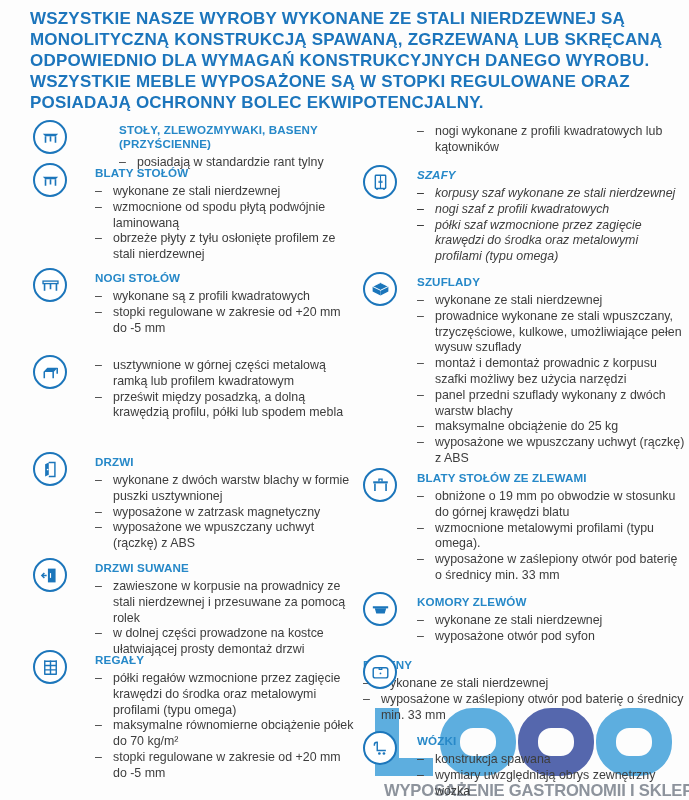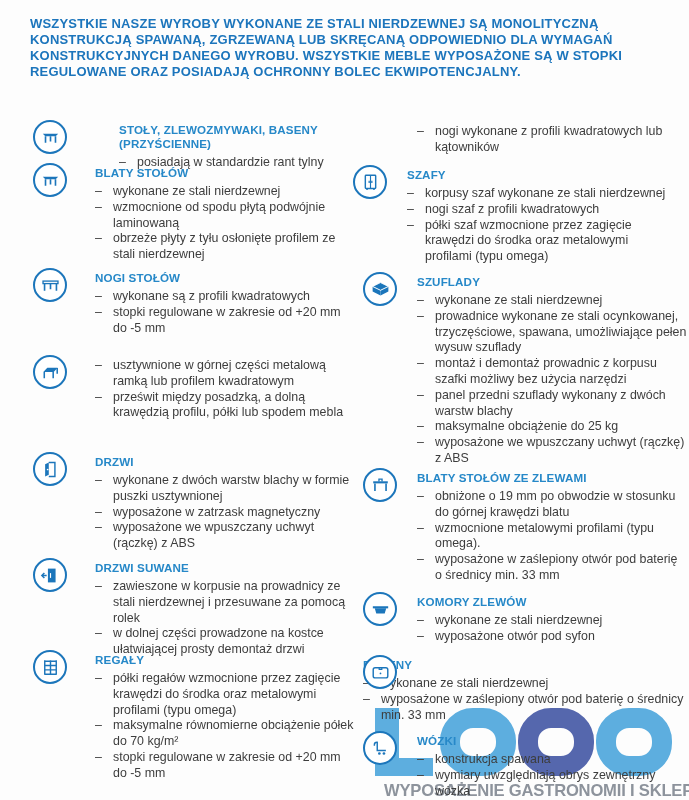--- a/index.html
+++ b/index.html
@@ -11,23 +11,23 @@
     --logo-dark:#4d5fa9;
     --tagline-gray:#8d939c;
   }
   html,body{margin:0;padding:0;}
   body{background:#e8e8e8;font-family:"Liberation Sans", sans-serif;}
   .page{
     position:relative;width:689px;height:800px;margin:0 auto;
     background:#fdfdfd;overflow:hidden;
   }
   .intro{
-    position:absolute;left:30px;top:16px;width:638px;margin:0;
-    color:var(--intro-blue);font-size:13px;font-weight:bold;
-    line-height:16px;letter-spacing:0.2px;
+    position:absolute;left:30px;top:8px;width:638px;margin:0;
+    color:var(--intro-blue);font-size:17px;font-weight:bold;
+    line-height:21px;letter-spacing:0.2px;
   }
   .sec{position:absolute;}
   .ic{
     position:absolute;left:0;top:0;width:34px;height:34px;
     border:2.2px solid var(--icon-blue);border-radius:50%;
     background:#fff;display:flex;align-items:center;justify-content:center;
     box-sizing:border-box;
   }
   .ic svg{width:23px;height:23px;display:block;}
   .sec-body{padding-top:3px;}
@@ -200,21 +200,21 @@
     </div>
   <div class="col-host">
       <section class="sec" style="left: 363px; top: 121px; width: 326px;">
         <div class="sec-body" style="margin-left: 54px;">
           <div class="bullet">
             <span class="dash">–</span>
             <span class="btxt">nogi wykonane z profili kwadratowych lub kątowników</span>
           </div>
         </div>
       </section>
-      <section class="sec" style="left: 353px; top: 165px; width: 326px;">
+      <section class="sec" style="left: 363px; top: 165px; width: 326px; font-style: italic;">
         <span class="ic">
           <svg viewBox="0 0 24 24">
             <rect x="6.6" y="4.4" width="10.8" height="13.8" rx="0.8" fill="none" stroke="#1c76bb" stroke-width="1.5"></rect>
             <path d="M12 4.4v13.8" stroke="#1c76bb" stroke-width="1.2"></path>
             <path d="M10.6 10.2v2.4M13.4 10.2v2.4" stroke="#1c76bb" stroke-width="1.3"></path>
             <path d="M8.4 18.2v1.6M15.6 18.2v1.6" stroke="#1c76bb" stroke-width="1.5"></path>
           </svg>
         </span>
         <div class="sec-body" style="margin-left: 54px;">
           <h3 class="sec-title">SZAFY</h3>
@@ -242,21 +242,21 @@
           </svg>
         </span>
         <div class="sec-body" style="margin-left: 54px;">
           <h3 class="sec-title">SZUFLADY</h3>
           <div class="bullet">
             <span class="dash">–</span>
             <span class="btxt">wykonane ze stali nierdzewnej</span>
           </div>
           <div class="bullet">
             <span class="dash">–</span>
-            <span class="btxt">prowadnice wykonane ze stali ocynkowanej, trzyczęściowe, spawana, umożliwiające pełen wysuw szuflady</span>
+            <span class="btxt">prowadnice wykonane ze stali wpuszczany, trzyczęściowe, kulkowe, umożliwiające pełen wysuw szuflady</span>
           </div>
           <div class="bullet">
             <span class="dash">–</span>
             <span class="btxt">montaż i demontaż prowadnic z korpusu szafki możliwy bez użycia narzędzi</span>
           </div>
           <div class="bullet">
             <span class="dash">–</span>
             <span class="btxt">panel przedni szuflady wykonany z dwóch warstw blachy</span>
           </div>
           <div class="bullet">

